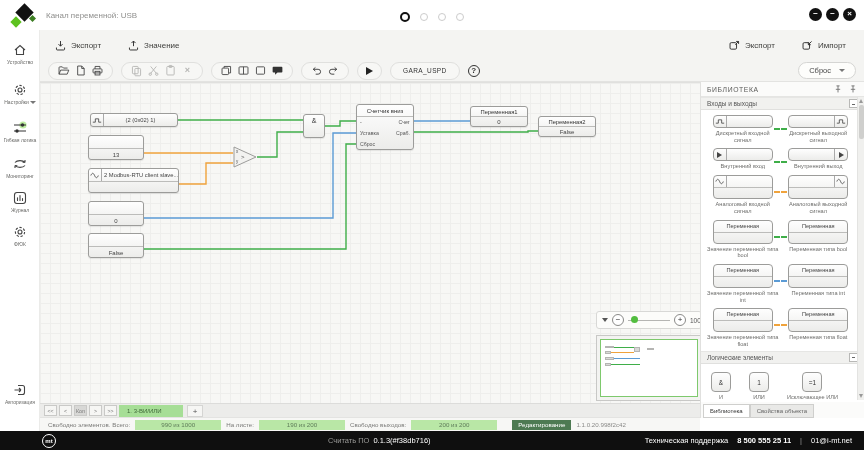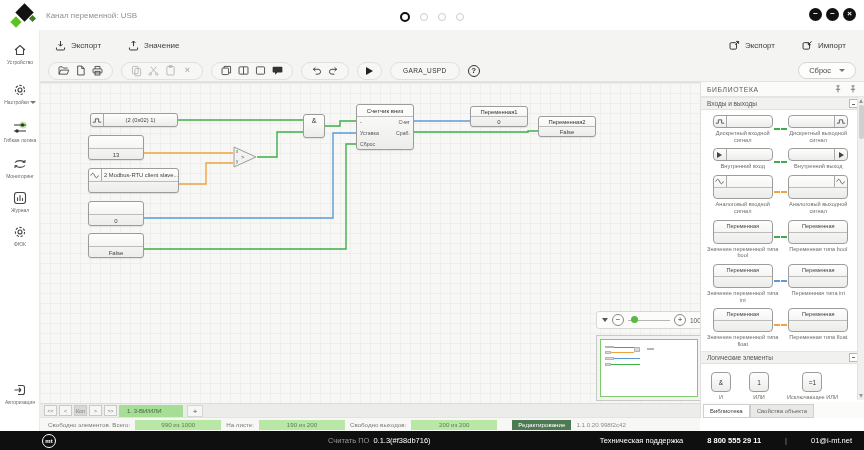--- a/index.html
+++ b/index.html
@@ -137,21 +137,21 @@
   .badge{background:#4d7a52;color:#fff;padding:0 6px;height:10px;line-height:10px;margin-left:10px}
   .fwver{color:#8a8a88}
 
   
   .footer{position:absolute;left:0;top:431px;width:864px;height:19px;background:#0f0f0f;display:flex;align-items:center;
           color:#fff;font-size:7.5px}
   .mtlogo{margin-left:42px;width:14px;height:14px;border:1.3px solid #fff;border-radius:50%;display:flex;align-items:center;
           justify-content:center;font-size:6px;font-weight:bold;flex:none}
   .fver{margin-left:272px;display:flex;gap:4px;align-items:center}
   .fver .lbl{color:#9a9a98}
-  .fsupport{margin-left:auto;margin-right:12px;display:flex;gap:24px;align-items:center}
+  .fsupport{margin-left:auto;margin-right:12px;display:flex;gap:9px;align-items:center}
   .fsupport .sep{color:#9a9a98}
   .fphone{font-weight:bold}
 </style>
 </head>
 <body>
 
 <div class="titlebar">
   <div class="applogo">
     <div class="lg-black"></div>
     <div class="lg-green"></div>
@@ -690,17 +690,17 @@
 </div>
 
 <div class="footer">
   <span class="mtlogo">mt</span>
   <span class="fver">
     <span class="lbl">Считать ПО</span>
     <span>0.1.3(#f38db716)</span>
   </span>
   <span class="fsupport">
     <span>Техническая поддержка</span>
-    <span class="fphone">8 800 555 29 11</span>
+    <span class="fphone">8 500 555 25 11</span>
     <span class="sep">|</span>
     <span>01@i-mt.net</span>
   </span>
 </div>
 
 </body></html>

